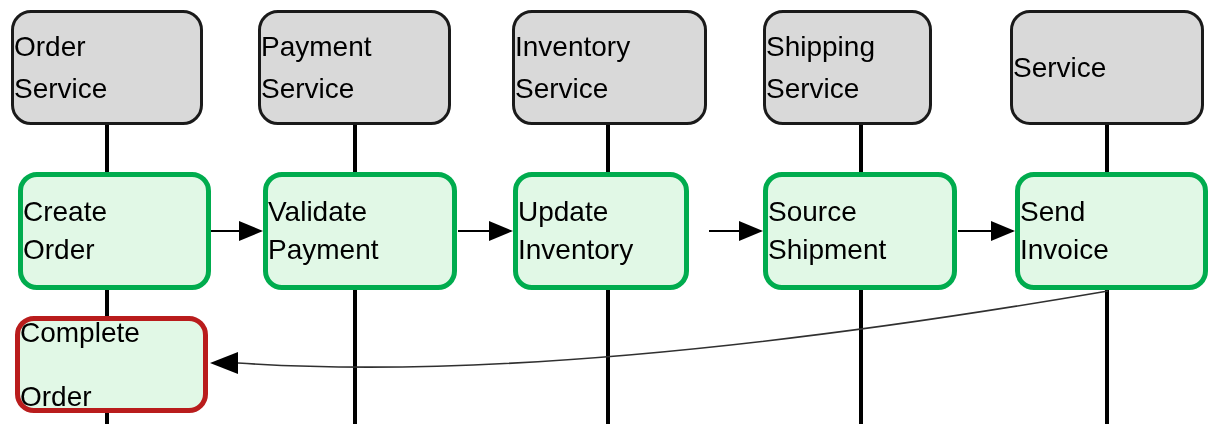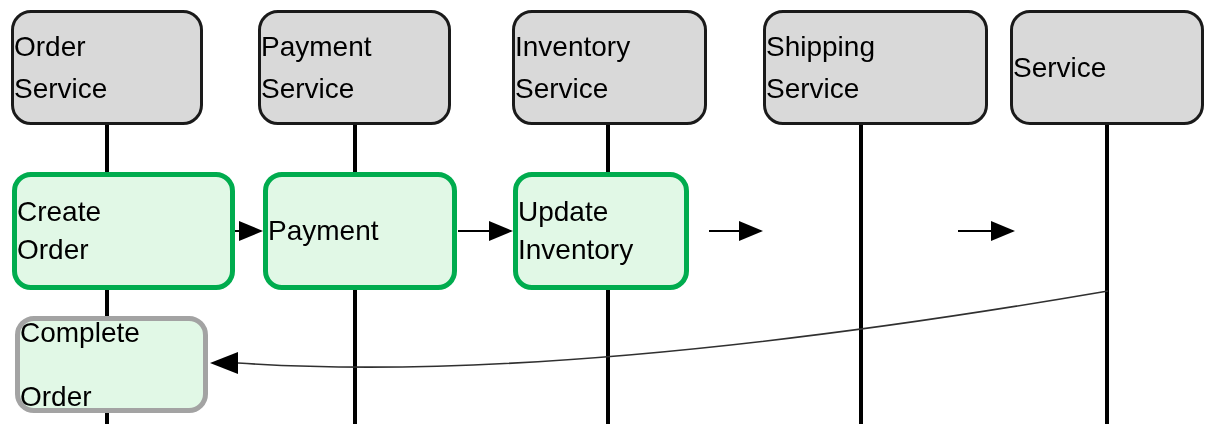--- a/index.html
+++ b/index.html
@@ -49,21 +49,21 @@
     background: #e1f8e6;
     border: 5px solid #00ac4e;
     border-radius: 19px;
     font-size: 28px;
     line-height: 38px;
   }
   .return-box {
     top: 316px;
     height: 97px;
     background: #e1f8e6;
-    border: 5px solid #a3a3a3;
+    border: 5px solid #b91c1c;
     border-radius: 19px;
     font-size: 28px;
     line-height: 40px;
     gap: 24px;
   }
   .box span {
     display: block;
     white-space: nowrap;
   }
 </style>
@@ -99,38 +99,47 @@
     <span>Service</span>
   </div>
   <div class="box service-box" style="left:258px;width:193px">
     <span>Payment</span>
     <span>Service</span>
   </div>
   <div class="box service-box" style="left:512px;width:195px">
     <span>Inventory</span>
     <span>Service</span>
   </div>
-  <div class="box service-box" style="left:763px;width:225px">
+  <div class="box service-box" style="left:763px;width:169px">
     <span>Shipping</span>
     <span>Service</span>
   </div>
   <div class="box service-box" style="left:1010px;width:194px">
     <span>Service</span>
   </div>
 
-  <div class="box step-box" style="left:12px;width:223px">
+  <div class="box step-box" style="left:18px;width:193px">
     <span>Create</span>
     <span>Order</span>
   </div>
   <div class="box step-box" style="left:263px;width:194px">
+    <span>Validate</span>
     <span>Payment</span>
   </div>
   <div class="box step-box" style="left:513px;width:176px">
     <span>Update</span>
     <span>Inventory</span>
+  </div>
+  <div class="box step-box" style="left:763px;width:194px">
+    <span>Source</span>
+    <span>Shipment</span>
+  </div>
+  <div class="box step-box" style="left:1015px;width:193px">
+    <span>Send</span>
+    <span>Invoice</span>
   </div>
 
   <div class="box return-box" style="left:15px;width:193px">
     <span>Complete</span>
     <span>Order</span>
   </div>
 
 </div>
 
 </body></html>

